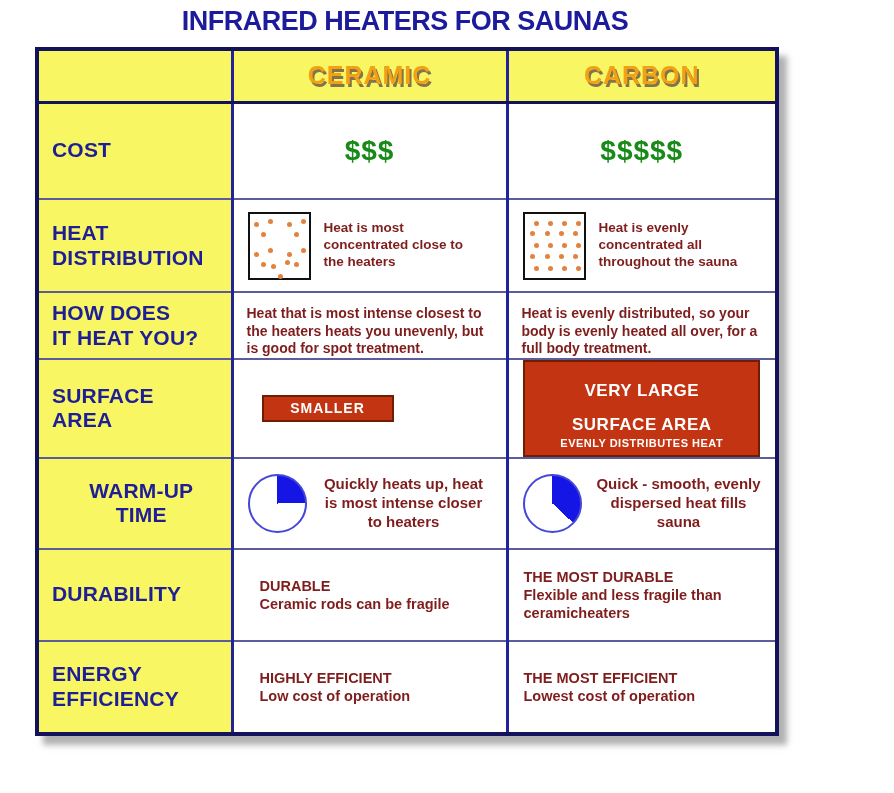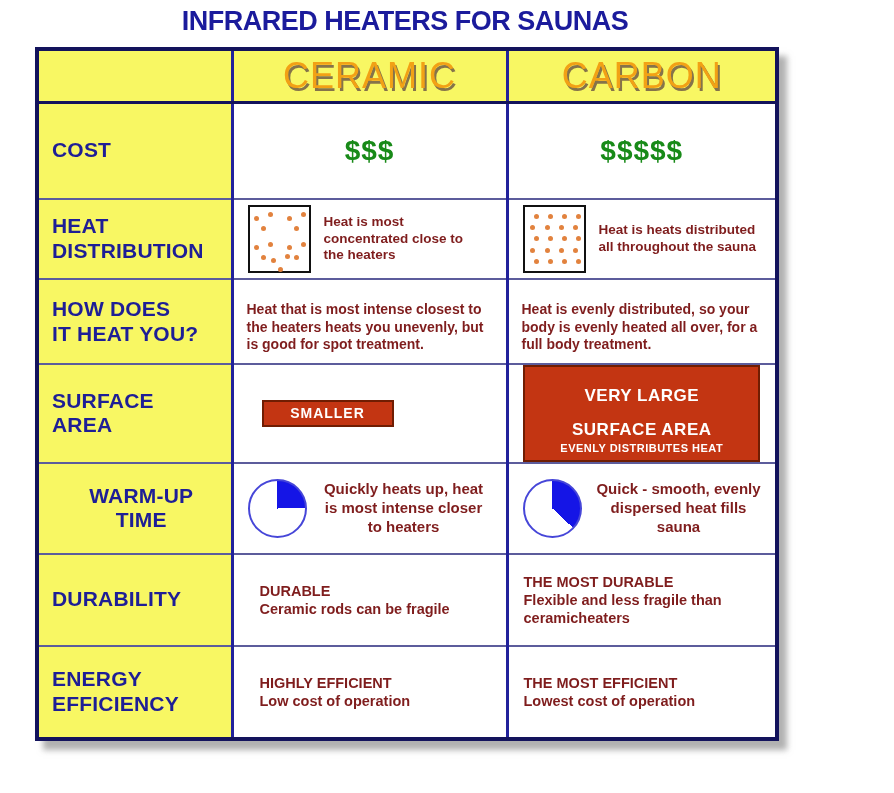--- a/index.html
+++ b/index.html
@@ -46,36 +46,36 @@
   }
   col.c-label{width:195px;}
   col.c-ceramic{width:275px;}
   col.c-carbon{width:270px;}
   tr.header-row td{
     background:var(--yellow);
     border-bottom:3px solid var(--border-dark);
     height:53px;text-align:center;
   }
   .header-text{
-    font-size:36px;font-weight:400;letter-spacing:1px;
+    font-size:25px;font-weight:700;letter-spacing:1px;
     color:var(--header-orange);
     text-shadow:2px 3px 0 var(--header-shadow);
   }
   td.label-cell{
     background:var(--yellow);
     padding-left:13px;
   }
   .label-line{
     display:block;
     font-size:21px;font-weight:800;line-height:1.18;
     color:var(--label-color);letter-spacing:0.2px;
   }
   tr.row-cost td{height:97px;}
-  tr.row-heat td{height:80px;}
-  tr.row-how td{height:85px;}
+  tr.row-heat td{height:93px;}
+  tr.row-how td{height:67px;}
   tr.row-surface td{height:89px;}
   tr.row-warm td{height:91px;text-align:center;}
   tr.row-dur td{height:92px;}
   tr.row-energy td{height:93px;}
   .cost-cell{text-align:center;}
   .dollars{
     font-size:28px;font-weight:800;color:var(--dollar-green);
     letter-spacing:1px;
   }
   .icon-text{
@@ -193,21 +193,21 @@
               <div class="dot" style="left: 88%; top: 46%;"></div>
               <div class="dot" style="left: 10%; top: 64%;"></div>
               <div class="dot" style="left: 34%; top: 64%;"></div>
               <div class="dot" style="left: 58%; top: 64%;"></div>
               <div class="dot" style="left: 82%; top: 64%;"></div>
               <div class="dot" style="left: 16%; top: 82%;"></div>
               <div class="dot" style="left: 40%; top: 82%;"></div>
               <div class="dot" style="left: 64%; top: 82%;"></div>
               <div class="dot" style="left: 88%; top: 82%;"></div>
             </div>
-        <div class="cell-text heat">Heat is heats distributed all throughout the sauna</div>
+        <div class="cell-text heat">Heat is evenly concentrated all throughout the sauna</div>
       </div>
     </td>
   </tr>
 
   <tr class="row-how">
     <td class="label-cell">
       <span class="label-line">HOW DOES</span>
       <span class="label-line">IT HEAT YOU?</span>
     </td>
     <td class="how-cell">

